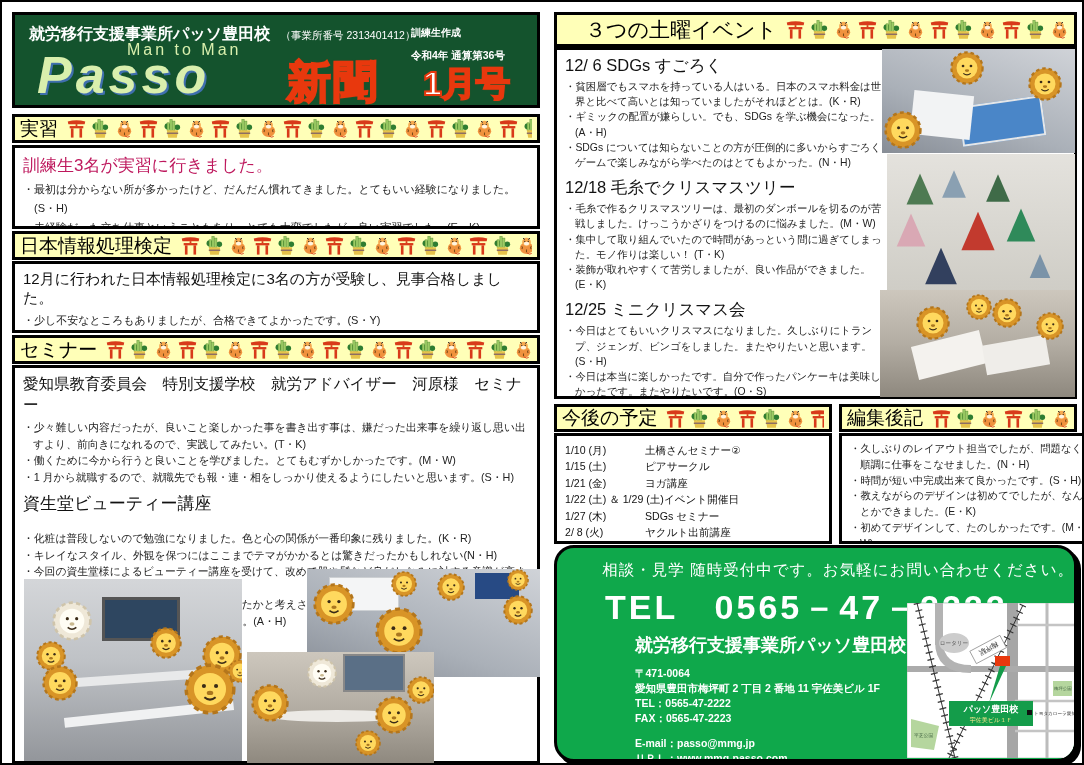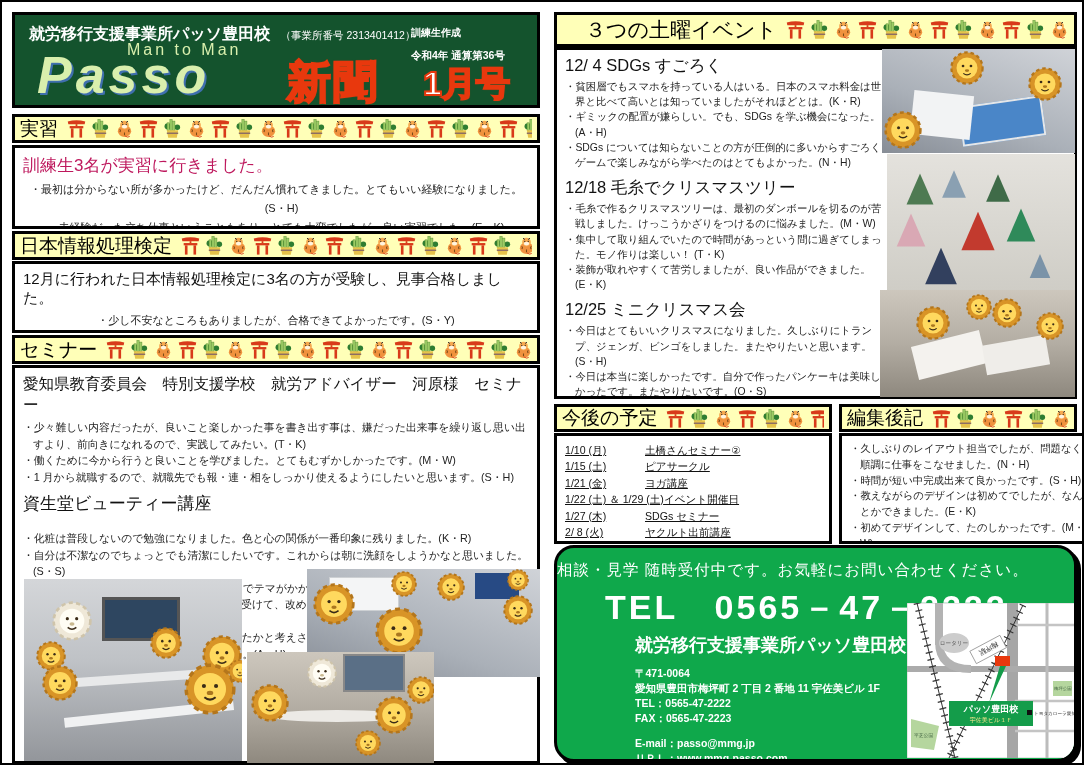--- a/index.html
+++ b/index.html
@@ -32,49 +32,49 @@
             padding:0 5px; overflow:hidden; white-space:nowrap; }
   .secbar .title { font-size:19px; color:#000; margin-right:8px; flex:0 0 auto; }
   .secbar-lg .title { font-size:21px;margin-left:23px; }
   .deco { display:flex; align-items:center; gap:3px; overflow:hidden; flex:1; height:100%; }
   .deco-icon { width:21px; height:21px; flex:0 0 auto; }
 
   
   .secbox { background:#fff; border:3px solid #000; padding:4px 8px; overflow:hidden; }
   .h-big { font-size:17px; color:#be185d; margin:2px 0 3px 0; }
   .h-mid { font-size:15px; color:#111; margin:2px 0 3px 0; }
-  .bullet { font-size:11px; line-height:19px; color:#222; padding-left:11px; text-indent:-11px;text-align:center; }
+  .bullet { font-size:11px; line-height:19px; color:#222; padding-left:11px; text-indent:-11px; }
   .bullet-sm { font-size:10.4px; line-height:15.2px; color:#222; padding-left:10px; text-indent:-10px; }
 
   .sub-heading { font-size:17px; color:#111; margin:7px 0 15px 0; }
   .sem-bullet { font-size:10.8px; line-height:16.5px; color:#222; padding-left:10px; text-indent:-10px; }
 
   
   .event { margin-bottom:7px; }
   .event-heading { font-size:16.5px; color:#111; margin:1px 0 2px 0; }
   .event-text { position:relative; z-index:1; }
 
   
-  .sched-row { display:flex; font-size:10.6px; line-height:16.4px; color:#111;text-decoration:underline; }
+  .sched-row { display:flex; font-size:10.6px; line-height:16.4px; color:#111; }
   .sched-date { min-width:80px; white-space:nowrap; }
   .sched-label { white-space:nowrap; }
 
   
   .photo { position:absolute; overflow:hidden; }
   .ph-gray  { background:linear-gradient(180deg,#d4d6d9 0%,#bfc2c6 45%,#93969b 100%); }
   .ph-warm  { background:linear-gradient(180deg,#cdc7bd 0%,#b3ada3 50%,#8e887e 100%); }
   .ph-cool  { background:linear-gradient(200deg,#d0d3d8 0%,#aab0b8 60%,#878d96 100%); }
   .ph-paper { background:linear-gradient(180deg,#e4e2dd 0%,#cfcdc6 100%); }
   .lion { position:absolute; }
   .ph-detail { position:absolute; }
 
   
   .contact { left:0; top:533px; width:523px; height:217px; background:#0fa84b; border:3px solid #000;
              border-radius:20px; box-shadow:4px 4px 0 #000; color:#fff; overflow:hidden; }
-  .contact-line1 { text-align:left; font-size:15.5px; margin-top:12px; letter-spacing:1px; }
+  .contact-line1 { text-align:right; font-size:15.5px; margin-top:12px; letter-spacing:1px; }
   .contact-tel-big { font-size:34px; font-weight:bold; letter-spacing:3px; margin:4px 0 0 48px; }
   .contact-org { font-size:18px; font-weight:bold; margin:2px 0 0 78px; }
   .contact-info { position:absolute; left:78px; top:118px; font-size:10.5px; font-weight:bold; line-height:15px; }
   .info-gap { height:10px; }
   .map-wrap { position:absolute; left:350px; top:55px; width:168px; height:155px; background:#fff; }
 </style>
 </head>
 <body>
 
 <svg width="0" height="0" style="position:absolute" aria-hidden="true">
@@ -343,21 +343,20 @@
       <div>
 
       <div class="sem-bullet">・少々難しい内容だったが、良いこと楽しかった事を書き出す事は、嫌だった出来事を繰り返し思い出すより、前向きになれるので、実践してみたい。(T・K)</div>
           <div class="sem-bullet">・働くために今から行うと良いことを学びました。とてもむずかしかったです。(M・W)</div>
           <div class="sem-bullet">・1 月から就職するので、就職先でも報・連・相をしっかり使えるようにしたいと思います。(S・H)</div>
         </div>
       <div class="sub-heading">資生堂ビューティー講座</div>
       <div>
 
       <div class="sem-bullet">・化粧は普段しないので勉強になりました。色と心の関係が一番印象に残りました。(K・R)</div>
-          <div class="sem-bullet">・自分は不潔なのでちょっとでも清潔にしたいです。これからは朝に洗顔をしようかなと思いました。(S・S)</div>
           <div class="sem-bullet">・キレイなスタイル、外観を保つにはここまでテマがかかるとは驚きだったかもしれない(N・H)</div>
           <div class="sem-bullet">・今回の資生堂様によるビューティー講座を受けて、改めて肌や髪など身だしなみに対する意識が高まりました。(E・K)</div>
           <div class="sem-bullet">・普段自分の肌なのに、いかに雑に扱っていたかと考えさせられた。(T・K)</div>
           <div class="sem-bullet">・僕は、この講座を楽しむことができました。(A・H)</div>
         </div>
     </div>
 
     <div class="photo ph-gray" style="left:12px;top:567px;width:218px;height:182px">
       <div class="ph-detail" style="left:78px;top:18px;width:78px;height:44px;background:#2e4660;border:3px solid #555"></div>
       <div class="ph-detail" style="left:20px;top:95px;width:180px;height:9px;background:#e8e9ea;transform:rotate(-4deg)"></div>
@@ -468,21 +467,21 @@
           <svg viewBox="0 0 24 24" class="deco-icon">
             <use href="#sym-tiger"></use>
           </svg>
           <svg viewBox="0 0 24 24" class="deco-icon">
             <use href="#sym-torii"></use>
           </svg>
         </span>
     </div>
     <div class="abs secbox" style="left:0;top:35px;width:523px;height:352px">
       <div class="event">
-        <div class="event-heading">12/ 4 SDGs すごろく</div>
+        <div class="event-heading">12/ 6 SDGs すごろく</div>
         <div class="event-text" style="width:322px">
 
         <div class="bullet-sm">・貧困層でもスマホを持っている人はいる。日本のスマホ料金は世界と比べて高いとは知っていましたがそれほどとは。(K・R)</div>
             <div class="bullet-sm">・ギミックの配置が嫌らしい。でも、SDGs を学ぶ機会になった。(A・H)</div>
             <div class="bullet-sm">・SDGs については知らないことの方が圧倒的に多いからすごろくゲームで楽しみながら学べたのはとてもよかった。(N・H)</div>
           </div>
       </div>
       <div class="event">
         <div class="event-heading">12/18 毛糸でクリスマスツリー</div>
         <div class="event-text" style="width:326px">

